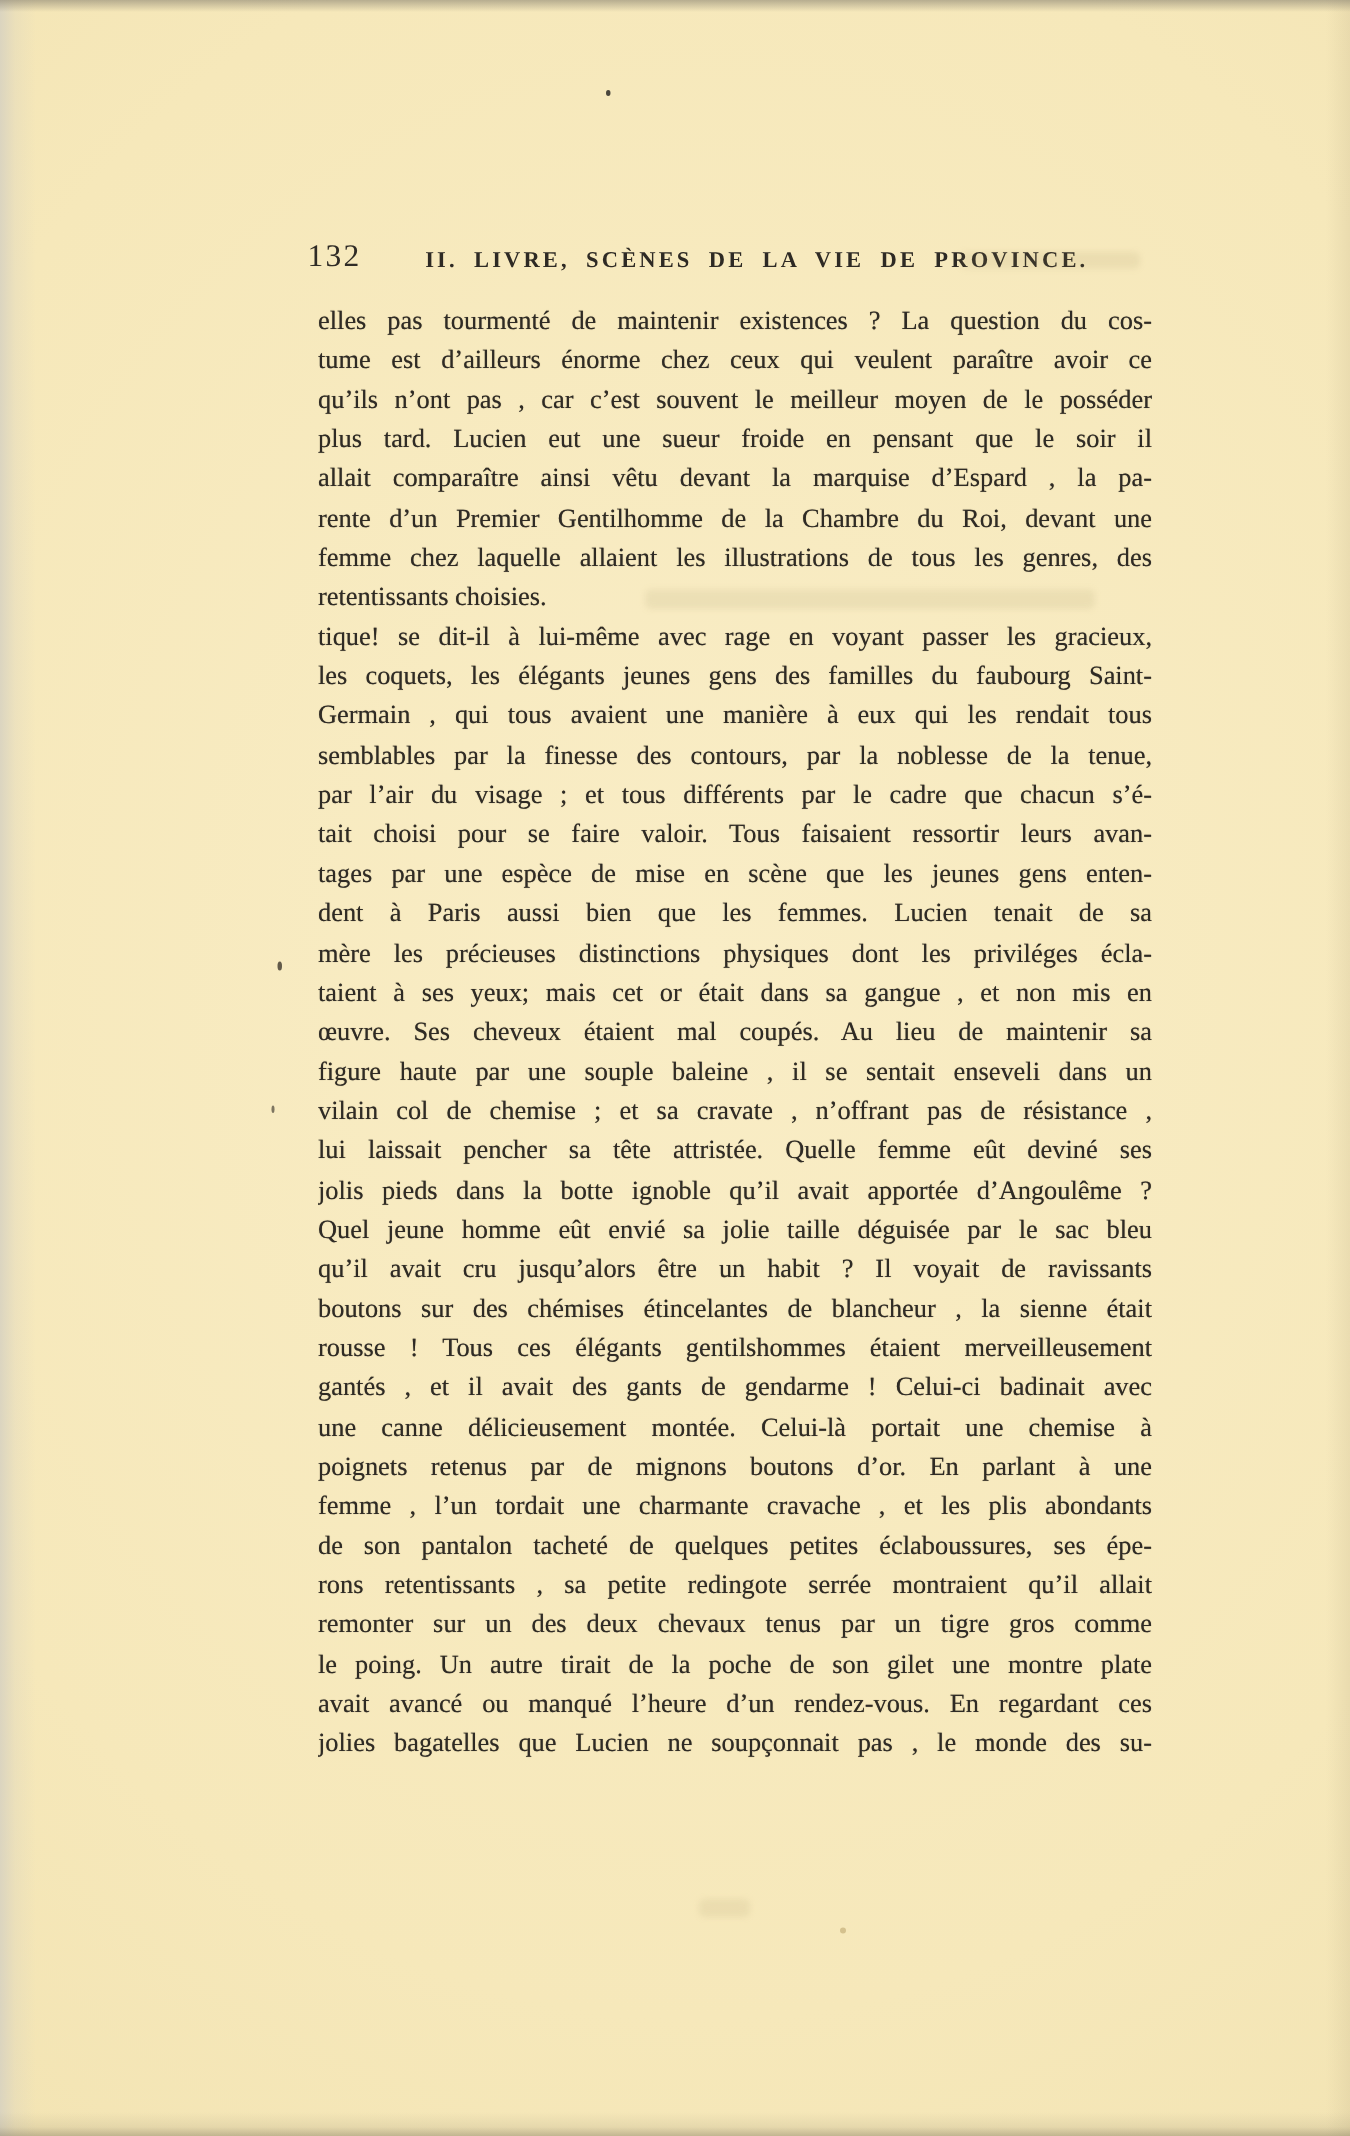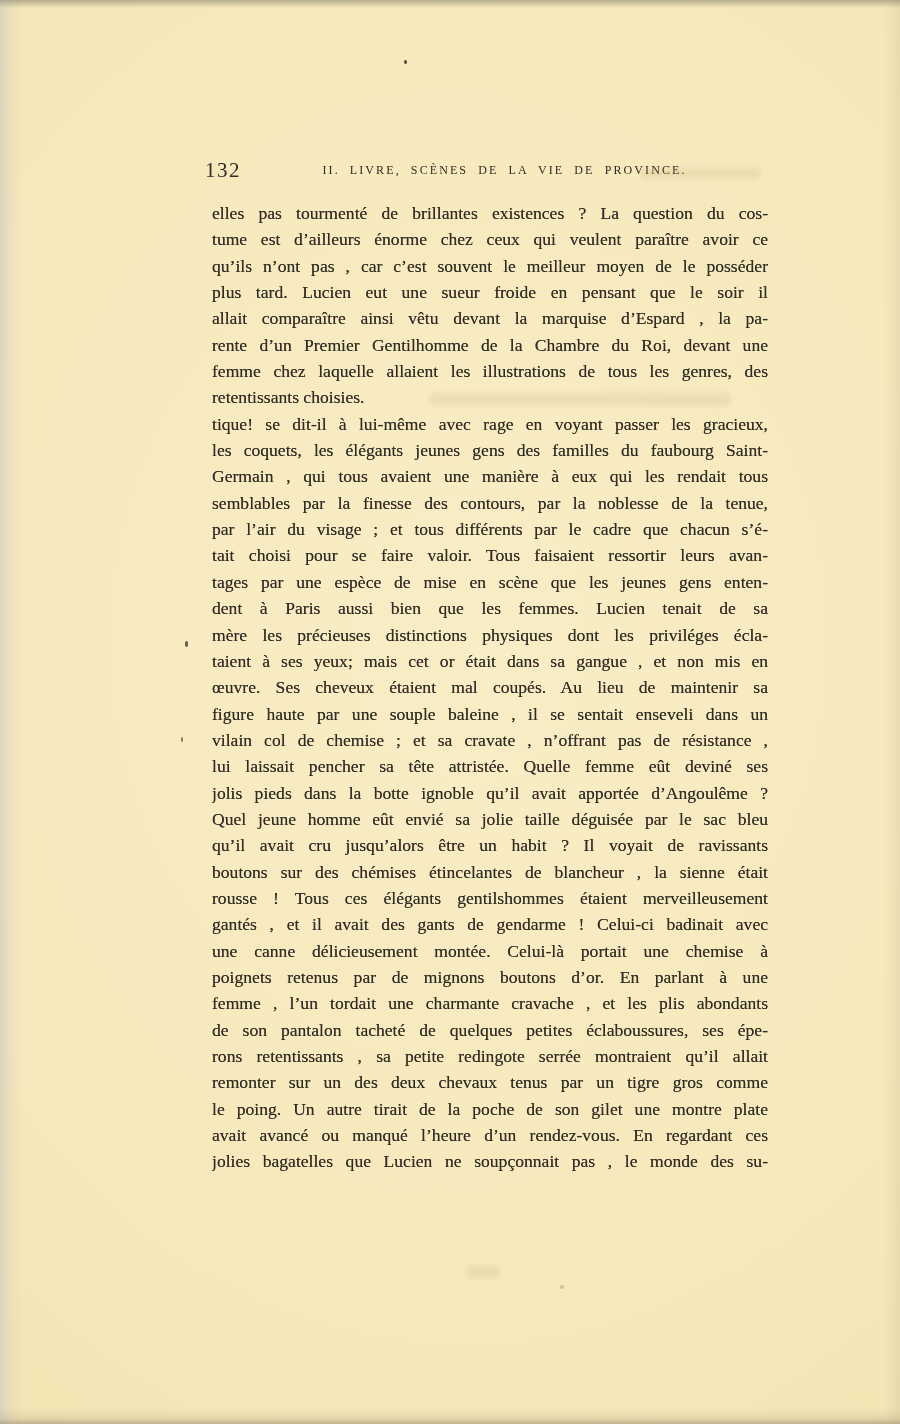--- a/index.html
+++ b/index.html
@@ -17,32 +17,32 @@
       radial-gradient(ellipse 120% 90% at 52% 45%, #f9edc6 0%, #f6e8ba 55%, #efdfab 100%);
     font-family: "Liberation Serif", "DejaVu Serif", serif;
     color: #2f2b25;
   }
   .header {
     position: absolute;
     top: 158px;
     left: 205px;
     width: 563px;
     display: flex;
-    align-items: center;
+    align-items: flex-end;
   }
   .pagenum {
     font-size: 21px;
     letter-spacing: 1.5px;
     color: #302c26;
   }
   .running {
     flex: 1;
     text-align: center;
-    font-size: 12px;
-    font-weight: normal;
+    font-size: 15px;
+    font-weight: bold;
     letter-spacing: 2.1px;
     word-spacing: 5px;
     color: #2e2a24;
     white-space: nowrap;
   }
   .bodytext {
     position: absolute;
     top: 200px;
     left: 212px;
     width: 556px;
@@ -80,21 +80,21 @@
 
 <div class="page">
 
   <div class="header">
     <span class="pagenum">132</span>
     <span class="running">II. LIVRE, SCÈNES DE LA VIE DE PROVINCE.</span>
   </div>
 
   <div class="bodytext">
       <div class="para">
-        <div class="line">elles pas tourmenté de brillantes existences ? La question du cos-</div>
+        <div class="line">elles pas tourmenté de maintenir existences ? La question du cos-</div>
         <div class="line">tume est d’ailleurs énorme chez ceux qui veulent paraître avoir ce</div>
         <div class="line">qu’ils n’ont pas , car c’est souvent le meilleur moyen de le posséder</div>
         <div class="line">plus tard. Lucien eut une sueur froide en pensant que le soir il</div>
         <div class="line">allait comparaître ainsi vêtu devant la marquise d’Espard , la pa-</div>
         <div class="line">rente d’un Premier Gentilhomme de la Chambre du Roi, devant une</div>
         <div class="line">femme chez laquelle allaient les illustrations de tous les genres, des</div>
         <div class="line line-left">retentissants choisies.</div>
       </div>
       <div class="para">
         <div class="line">tique! se dit-il à lui-même avec rage en voyant passer les gracieux,</div>

